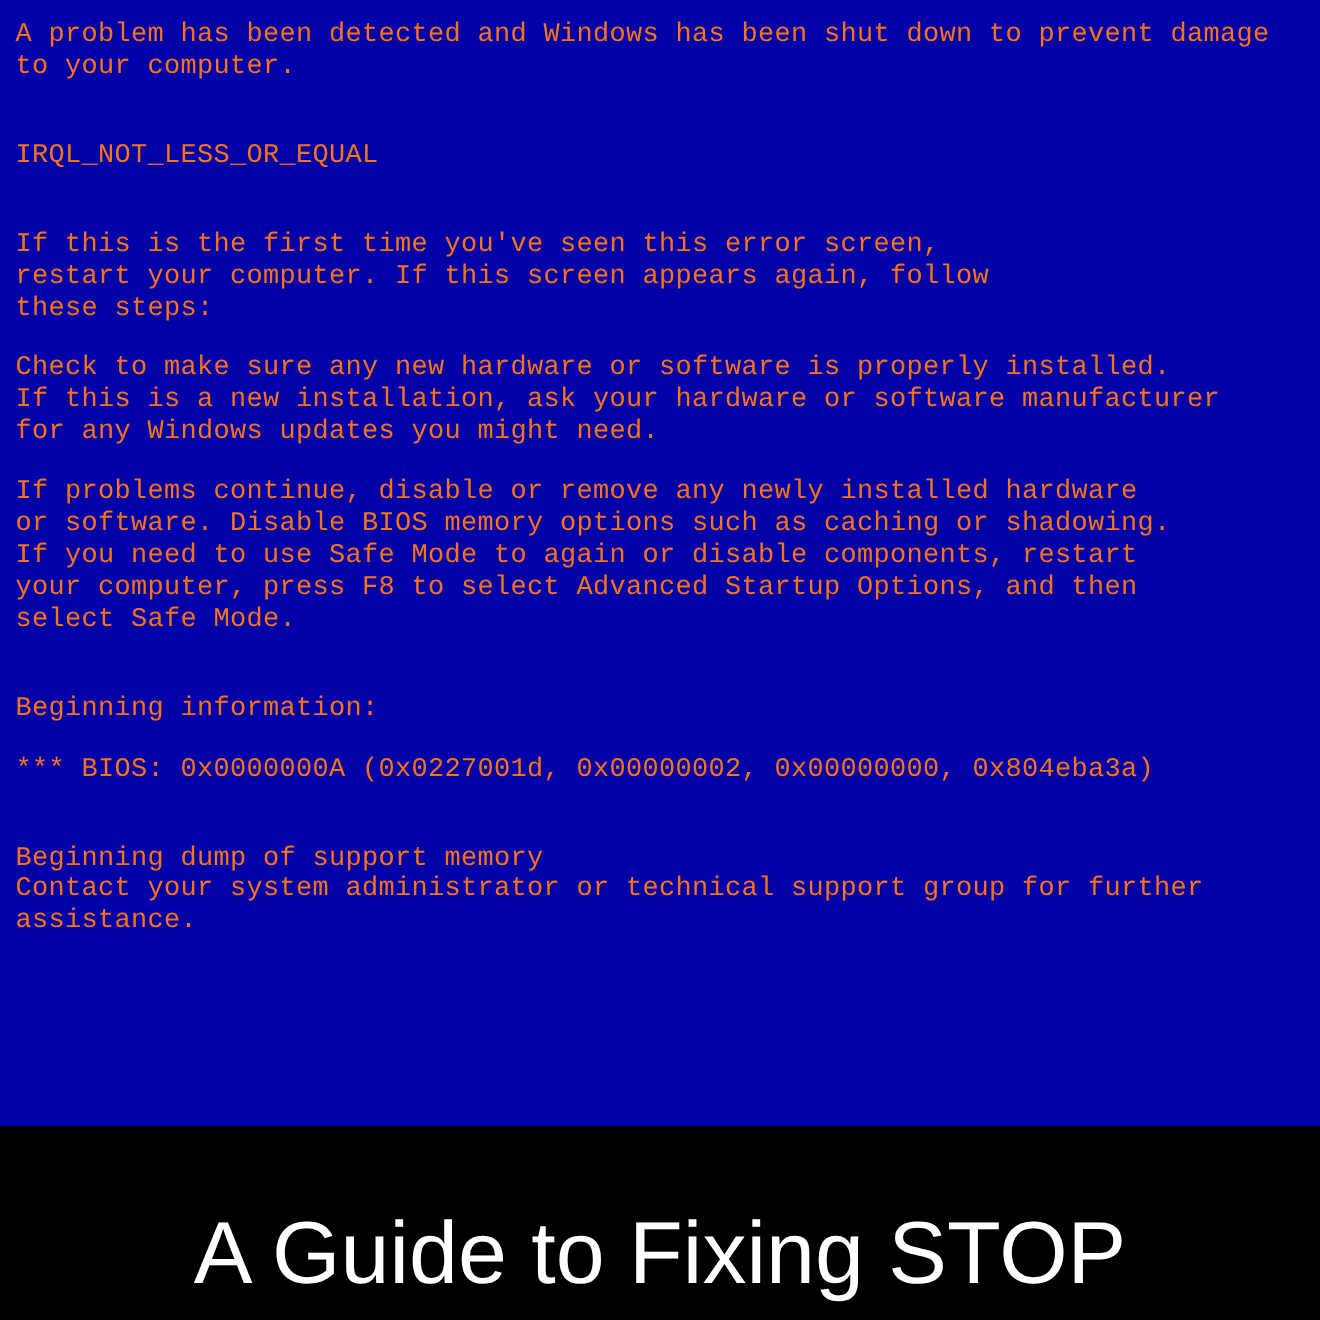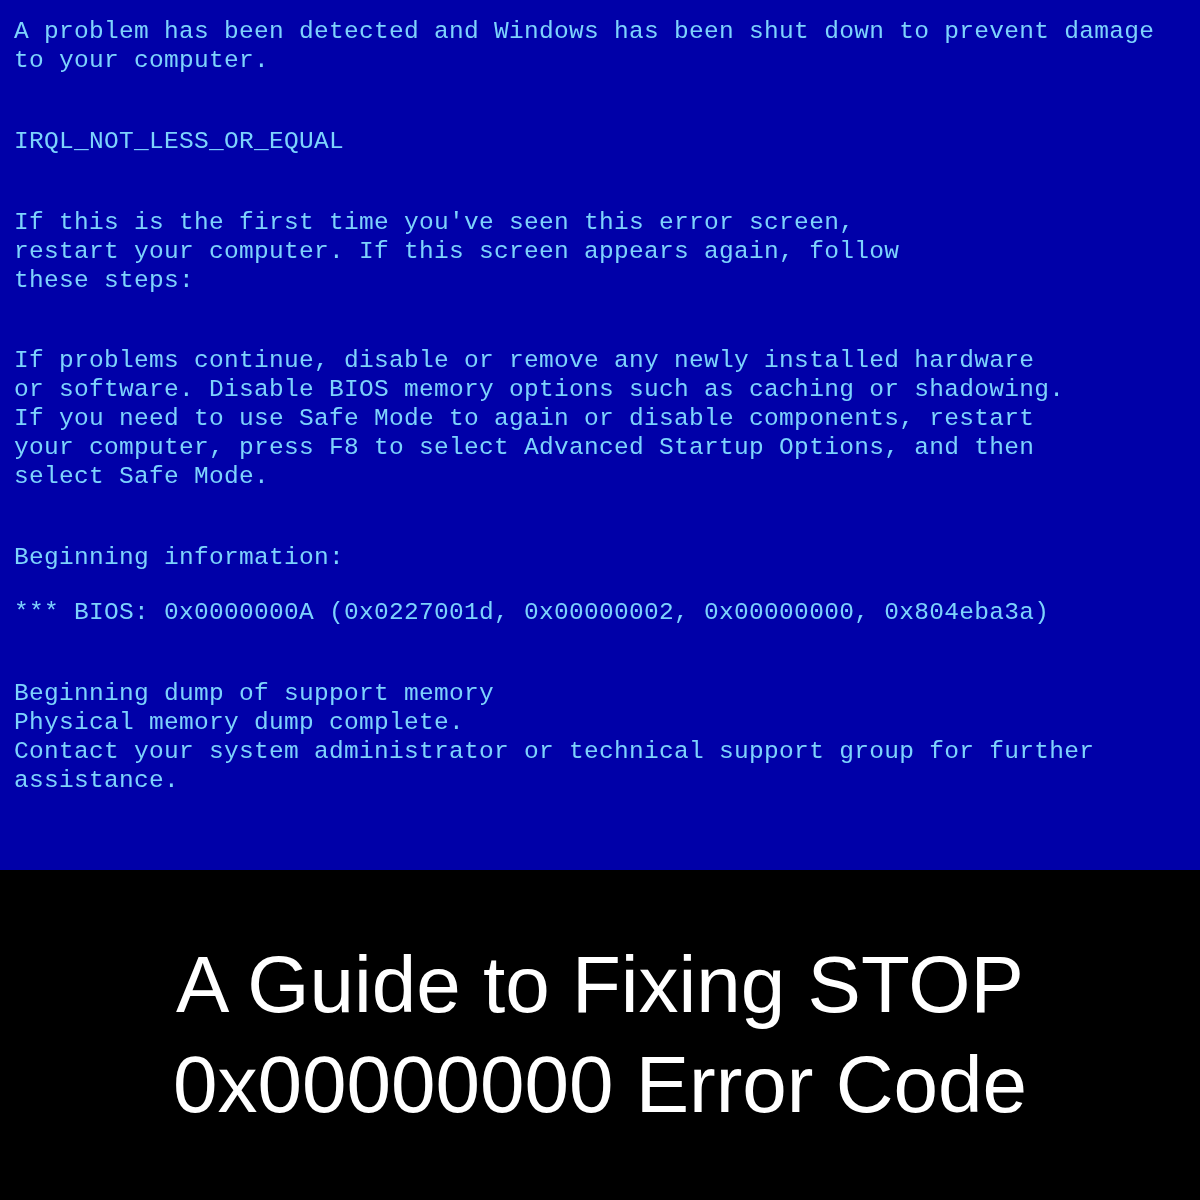--- a/index.html
+++ b/index.html
@@ -8,23 +8,23 @@
       box-sizing: border-box;
     }
     body {
       width: 1200px;
       height: 1200px;
       background: #000;
       overflow: hidden;
     }
     .bsod {
       width: 1200px;
-      height: 870px;
+      height: 1024px;
       background: #0000a8;
-      color: #7dd3fc;
+      color: #f97316;
       font-family: 'Lucida Console', 'Courier New', monospace;
       font-size: 24.5px;
       line-height: 1.18;
       padding: 18px 14px 0 14px;
       letter-spacing: 0.3px;
       overflow: hidden;
     }
     .bsod p {
       margin: 0;
       white-space: pre-wrap;
@@ -58,31 +58,33 @@
 
 <div class="bsod">
   <p>A problem has been detected and Windows has been shut down to prevent damage to your computer.</p>
   <div class="gap-large"></div>
   <p>IRQL_NOT_LESS_OR_EQUAL</p>
   <div class="gap-large"></div>
   <p>If this is the first time you've seen this error screen,
 restart your computer. If this screen appears again, follow
 these steps:</p>
   <div class="gap-medium"></div>
+  <p>Check to make sure any new hardware or software is properly installed.
+If this is a new installation, ask your hardware or software manufacturer
+for any Windows updates you might need.</p>
   <div class="gap-medium"></div>
   <p>If problems continue, disable or remove any newly installed hardware
 or software. Disable BIOS memory options such as caching or shadowing.
 If you need to use Safe Mode to again or disable components, restart
 your computer, press F8 to select Advanced Startup Options, and then
 select Safe Mode.</p>
   <div class="gap-large"></div>
   <p>Beginning information:</p>
   <div class="gap-medium"></div>
   <p>*** BIOS: 0x0000000A (0x0227001d, 0x00000002, 0x00000000, 0x804eba3a)</p>
   <div class="gap-large"></div>
   <p>Beginning dump of support memory</p>
-  <p>Physical memory dump complete.</p>
   <p>Contact your system administrator or technical support group for further assistance.</p>
 </div>
 
 <div class="caption-bar">
   <h1>A Guide to Fixing STOP 0x00000000 Error Code</h1>
 </div>
 
 </body></html>

